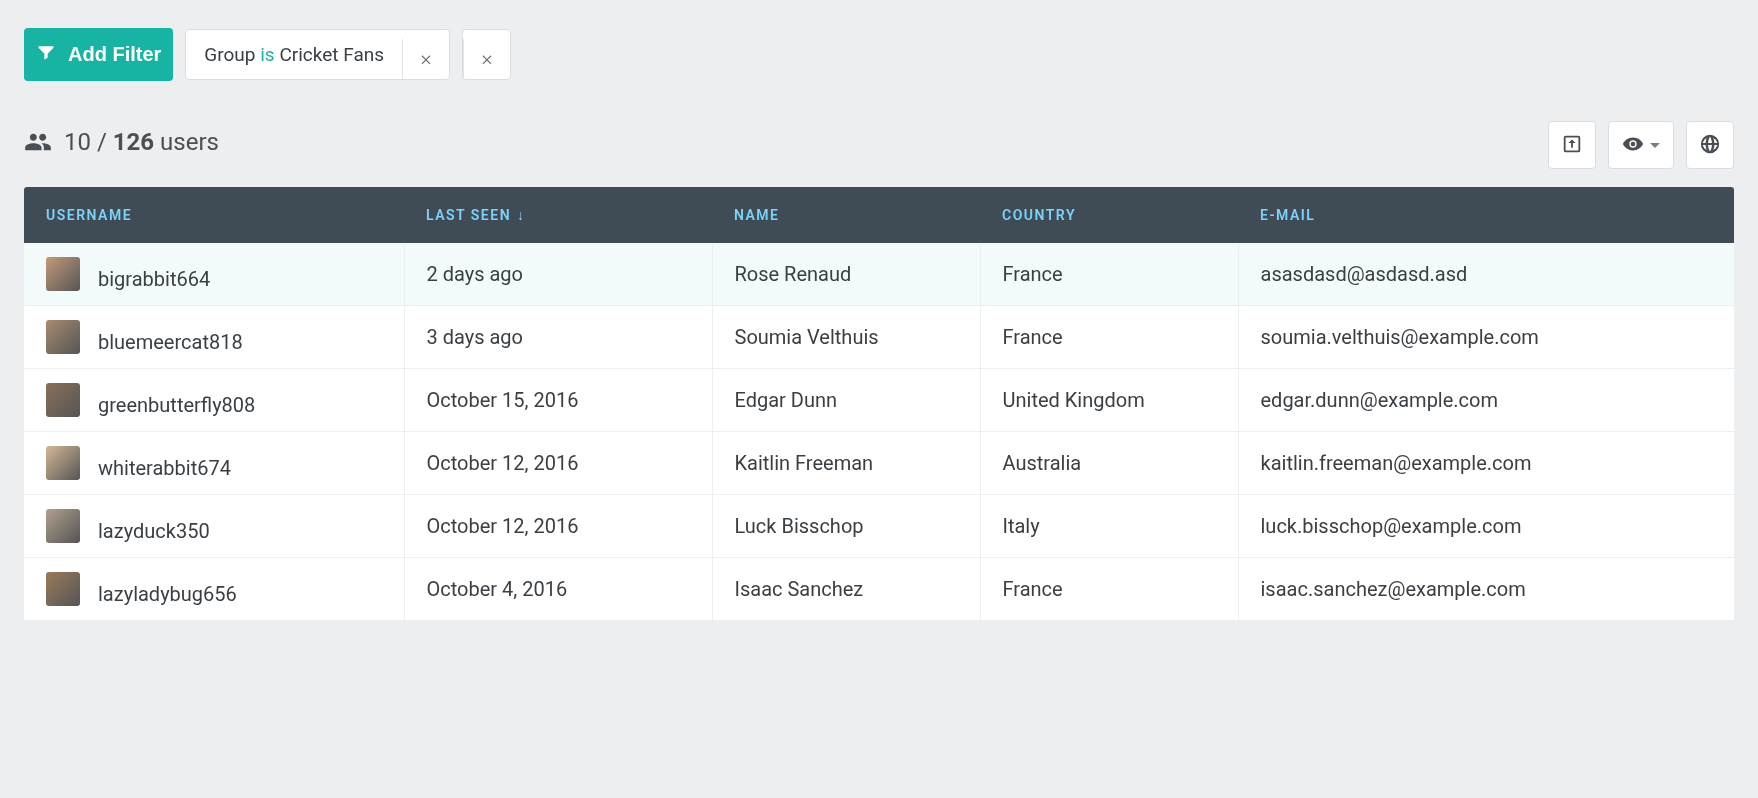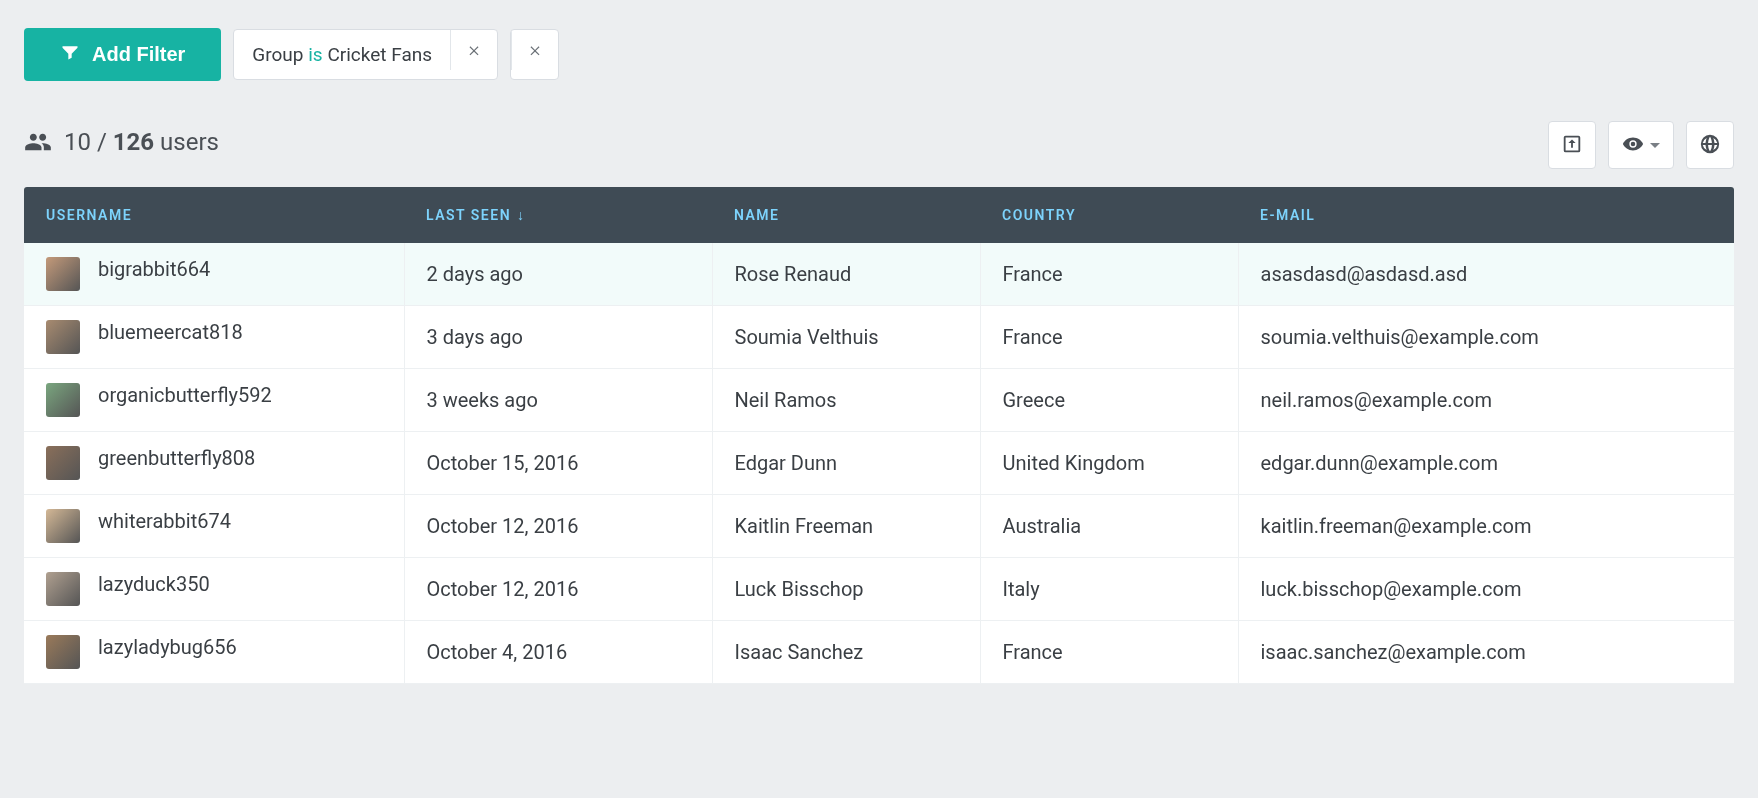--- a/index.html
+++ b/index.html
@@ -1,22 +1,22 @@
 <!DOCTYPE html>
 <html><head>
 <meta charset="utf-8">
 <style>
 * { box-sizing: border-box; margin: 0; padding: 0; }
 body { font-family: -apple-system, BlinkMacSystemFont, "Segoe UI", Roboto, Helvetica, Arial, sans-serif; background: #eceef0; color: #3a3f44; width: 1758px; }
 
 .toolbar { display: flex; align-items: center; gap: 12px; padding: 28px 24px 0 24px; }
-.add-filter-btn { display: inline-flex; align-items: center; gap: 12px; background: #17b3a3; color: #fff; border: none; padding: 14px 36px; border-radius: 4px; font-size: 20px; font-weight: 600; cursor: pointer; }
+.add-filter-btn { display: inline-flex; align-items: center; gap: 12px; background: #17b3a3; color: #fff; border: none; padding: 14px 12px; border-radius: 4px; font-size: 20px; font-weight: 600; cursor: pointer; }
 .add-filter-btn svg { width: 20px; height: 20px; fill: #fff; }
 
-.filter-chip { display: inline-flex; align-items: flex-start; background: #fff; border: 1px solid #d9dde2; border-radius: 4px; font-size: 19px; padding: 0; overflow: hidden; }
+.filter-chip { display: inline-flex; align-items: flex-end; background: #fff; border: 1px solid #d9dde2; border-radius: 4px; font-size: 19px; padding: 0; overflow: hidden; }
 .filter-chip-text { padding: 13px 18px; }
 .filter-chip-text .op { color: #17b3a3; }
 .filter-chip-remove { border-left: 1px solid #e2e6ea; padding: 13px 16px; color: #6b7177; cursor: pointer; display: flex; align-items: center; }
 .filter-chip-remove svg { width: 14px; height: 14px; fill: #6b7177; }
 
 .summary-row { display: flex; align-items: center; justify-content: space-between; padding: 40px 24px 18px 24px; }
 .summary-left { display: flex; gap: 12px; font-size: 24px; color: #4a4f55; }
 .summary-left .bold { font-weight: 700; }
 .summary-left svg { width: 28px; height: 28px; fill: #4a4f55; }
 
@@ -27,21 +27,21 @@
 .caret-down { width: 0; height: 0; border-left: 5px solid transparent; border-right: 5px solid transparent; border-top: 5px solid #7a7f85; margin-left: 6px; }
 
 .table-wrap { margin: 0 24px; background: #fff; border-radius: 3px 3px 0 0; overflow: hidden; }
 table { width: 100%; border-collapse: collapse; table-layout: fixed; }
 thead th { background: #3f4b55; color: #7dd3fc; text-align: left; font-size: 14px; font-weight: 600; letter-spacing: 1.5px; padding: 20px 22px; text-transform: uppercase; }
 thead th .sort-arrow { margin-left: 6px; }
 tbody td { padding: 14px 22px; font-size: 20px; color: #3a3f44; border-bottom: 1px solid #edf0f2; vertical-align: middle; }
 tbody tr:first-child { background: #f2fbfa; }
 tbody td + td { border-left: 1px solid #edf0f2; }
 
-.user-cell { display: flex; align-items: flex-start; gap: 18px; }
+.user-cell { display: flex; align-items: flex-end; gap: 18px; }
 .avatar { width: 34px; height: 34px; border-radius: 3px; flex-shrink: 0; object-fit: cover; background: linear-gradient(135deg,#b8c0c8,#8a929a); display:inline-block; }
 
 col.c-user { width: 380px; }
 col.c-last { width: 308px; }
 col.c-name { width: 268px; }
 col.c-country { width: 258px; }
 col.c-email { width: auto; }
 </style>
 </head>
 <body>
@@ -150,32 +150,20 @@
             </div>
           </td>
           <td>3 days ago</td>
           <td>Soumia Velthuis</td>
           <td>France</td>
           <td>soumia.velthuis@example.com</td>
         </tr>
         <tr>
           <td>
             <div class="user-cell">
-              <span class="avatar" style="background:linear-gradient(135deg,#7aa67f, #555);"></span>
-              <span>organicbutterfly592</span>
-            </div>
-          </td>
-          <td>3 weeks ago</td>
-          <td>Neil Ramos</td>
-          <td>Greece</td>
-          <td>neil.ramos@example.com</td>
-        </tr>
-        <tr>
-          <td>
-            <div class="user-cell">
               <span class="avatar" style="background:linear-gradient(135deg,#8a6f5a, #555);"></span>
               <span>greenbutterfly808</span>
             </div>
           </td>
           <td>October 15, 2016</td>
           <td>Edgar Dunn</td>
           <td>United Kingdom</td>
           <td>edgar.dunn@example.com</td>
         </tr>
         <tr>

